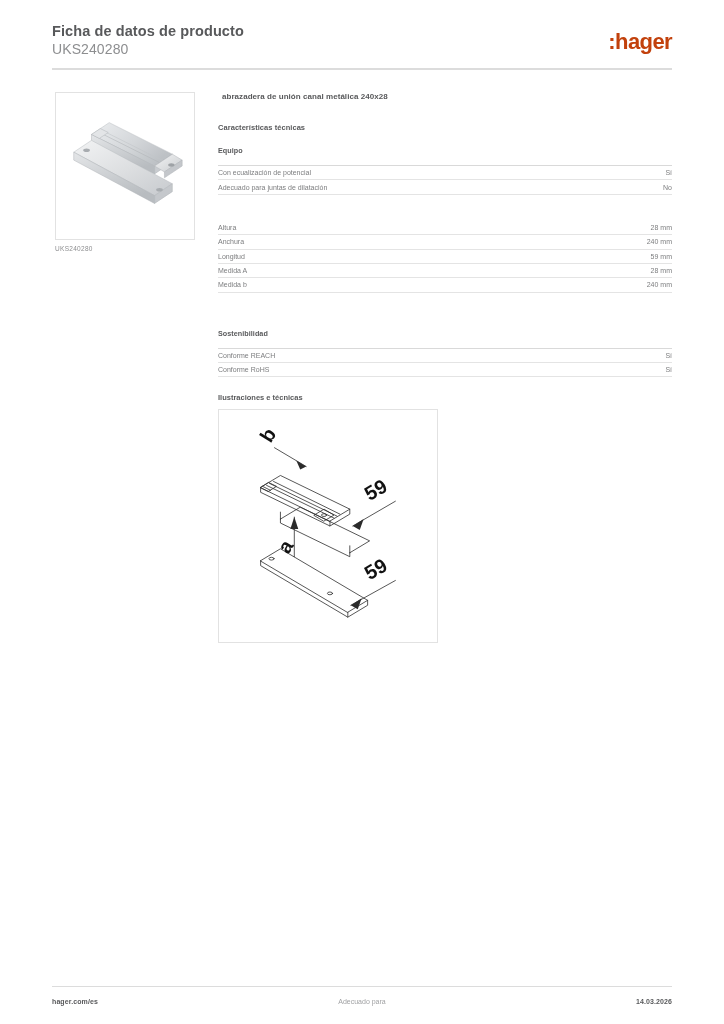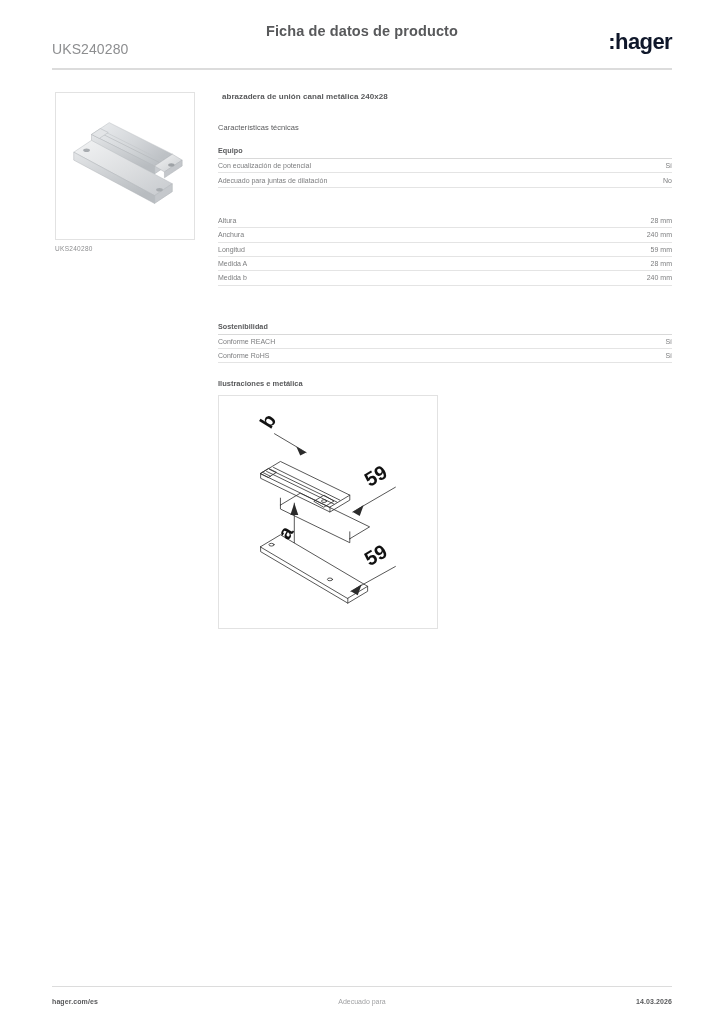--- a/index.html
+++ b/index.html
@@ -31,21 +31,20 @@
     width: 620px;
     height: 46px;
   }
   .doc-title {
     font-size: 14.5px;
     font-weight: bold;
     color: #58595b;
     letter-spacing: 0.1px;
     line-height: 18px;
     margin: 0;
-    text-align: center;
   }
   .doc-subtitle {
     font-size: 14px;
     font-weight: normal;
     color: #8d8e90;
     line-height: 18px;
     margin: 0;
     letter-spacing: 0.1px;
   }
   .brand-logo {
@@ -96,32 +95,32 @@
   }
   .product-name {
     font-size: 8px;
     font-weight: bold;
     color: #58595b;
     margin: 0 0 22px 4px;
     letter-spacing: 0.05px;
   }
   .section-title {
     font-size: 7.5px;
-    font-weight: normal;
+    font-weight: bold;
     color: #58595b;
     margin: 0 0 14px 0;
     letter-spacing: 0.05px;
   }
 
   .spec-group { margin: 0 0 16px 0; }
   .spec-group-title {
     font-size: 7.2px;
     font-weight: bold;
     color: #58595b;
-    padding-bottom: 3px;
+    padding-bottom: 10px;
     border-bottom: 1px solid #d9d9d9;
     letter-spacing: 0.05px;
   }
   .spec-row {
     display: flex;
     justify-content: space-between;
     align-items: baseline;
     border-bottom: 1px solid #e4e4e4;
     padding: 3.2px 0 3.2px 0;
     font-size: 7px;
@@ -191,21 +190,21 @@
   }
 </style>
 </head>
 <body>
 
 <div class="page">
 
   <div class="header">
     <div class="doc-title">Ficha de datos de producto</div>
     <div class="doc-subtitle">UKS240280</div>
-    <div class="brand-logo" style="color: #0f172a;">:hager</div>
+    <div class="brand-logo" style="color: #c2410c;">:hager</div>
   </div>
   <div class="header-rule"></div>
 
   <div class="photo-box">
     <svg viewBox="0 0 140 148" width="138" height="146">
       <defs>
         <linearGradient id="mtl1" x1="0" y1="0" x2="1" y2="1">
           <stop offset="0%" stop-color="#f2f3f4"></stop>
           <stop offset="55%" stop-color="#dcdee0"></stop>
           <stop offset="100%" stop-color="#c7cace"></stop>
@@ -300,21 +299,21 @@
       <div class="spec-row">
         <span class="spec-label">Conforme REACH</span>
         <span class="spec-value">Sí</span>
       </div>
       <div class="spec-row">
         <span class="spec-label">Conforme RoHS</span>
         <span class="spec-value">Sí</span>
       </div>
     </div>
 
-    <div class="drawing-title">Ilustraciones e metálica</div>
+    <div class="drawing-title">Ilustraciones e técnicas</div>
     <div class="drawing-box">
       <svg viewBox="0 0 220 234" width="218" height="232">
         <g fill="none" stroke="#2b2b2b" stroke-width="0.8" stroke-linejoin="round" stroke-linecap="round">
 
           <polygon points="42,78 62,66 132,100 112,112"></polygon>
 
           <polyline points="42,78 42,83 112,117 112,112"></polyline>
           <polyline points="112,117 132,105 132,100"></polyline>
 
           <line x1="48" y1="76" x2="116" y2="109"></line>

